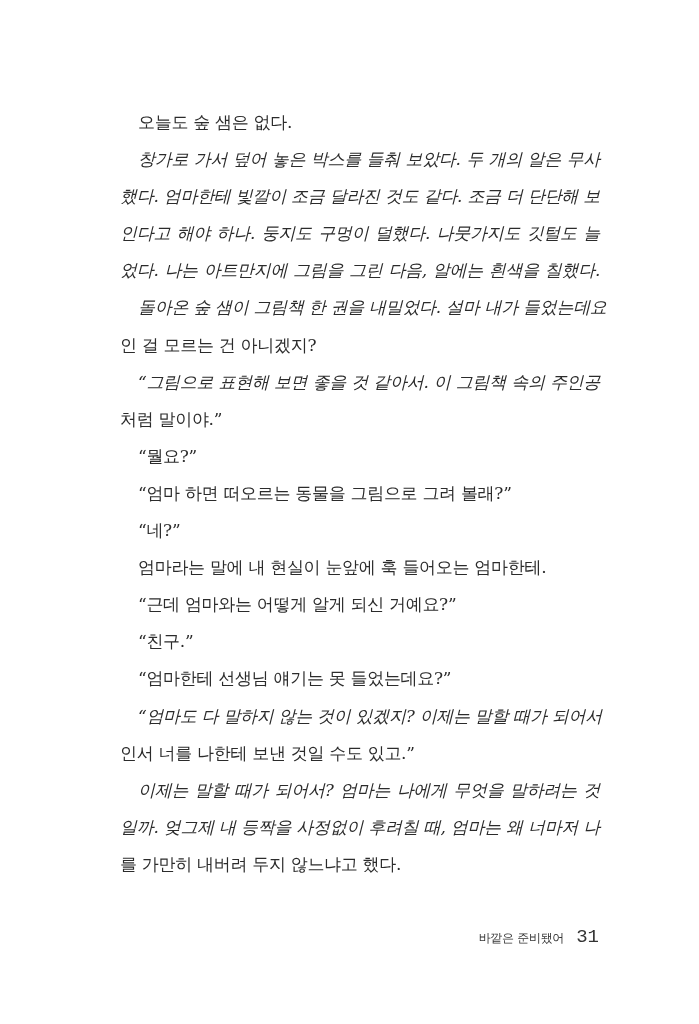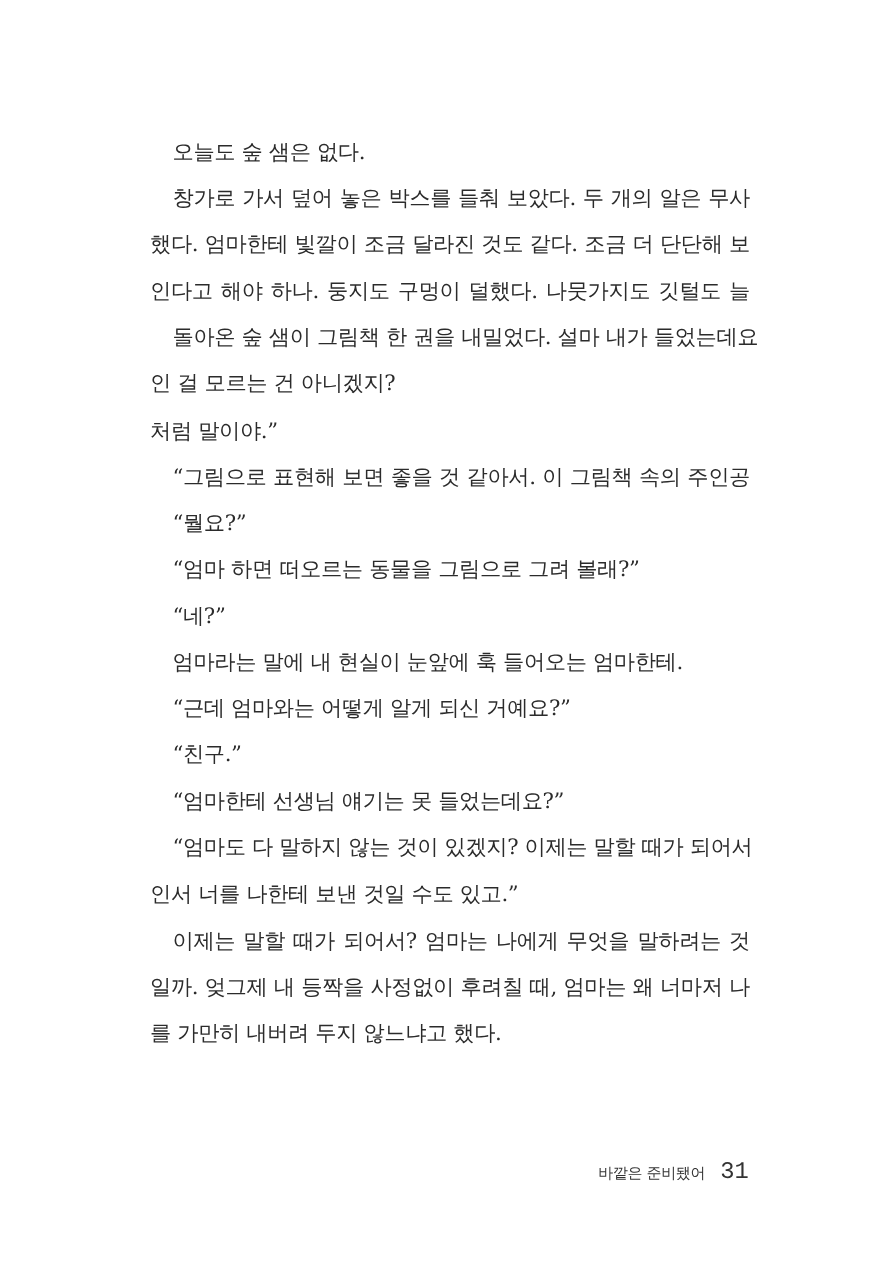--- a/index.html
+++ b/index.html
@@ -35,20 +35,21 @@
       white-space: nowrap;
       letter-spacing: -0.3px;
       color: #2b2b2b;
     }
     .line.indent {
       padding-left: 18px;
     }
     .line.justify {
       text-align: justify;
       text-align-last: justify;
+      font-style: italic;
     }
     .footer {
       position: absolute;
       right: 100px;
       top: 926px;
       font-size: 13px;
       color: #333;
       white-space: nowrap;
     }
     .footer .title {
@@ -64,24 +65,25 @@
   </style>
 </head>
 <body>
 
 <div class="page">
   <div class="text-block" id="text-block">
       <div class="line indent">오늘도 숲 샘은 없다.</div>
       <div class="line indent justify">창가로 가서 덮어 놓은 박스를 들춰 보았다. 두 개의 알은 무사</div>
       <div class="line justify">했다. 엄마한테 빛깔이 조금 달라진 것도 같다. 조금 더 단단해 보</div>
       <div class="line justify">인다고 해야 하나. 둥지도 구멍이 덜했다. 나뭇가지도 깃털도 늘</div>
+      <div class="line justify">었다. 나는 아트만지에 그림을 그린 다음, 알에는 흰색을 칠했다.</div>
       <div class="line indent justify">돌아온 숲 샘이 그림책 한 권을 내밀었다. 설마 내가 들었는데요</div>
       <div class="line">인 걸 모르는 건 아니겠지?</div>
+      <div class="line indent justify">“그림으로 표현해 보면 좋을 것 같아서. 이 그림책 속의 주인공</div>
       <div class="line">처럼 말이야.”</div>
-      <div class="line indent justify">“그림으로 표현해 보면 좋을 것 같아서. 이 그림책 속의 주인공</div>
       <div class="line indent">“뭘요?”</div>
       <div class="line indent">“엄마 하면 떠오르는 동물을 그림으로 그려 볼래?”</div>
       <div class="line indent">“네?”</div>
       <div class="line indent">엄마라는 말에 내 현실이 눈앞에 훅 들어오는 엄마한테.</div>
       <div class="line indent">“근데 엄마와는 어떻게 알게 되신 거예요?”</div>
       <div class="line indent">“친구.”</div>
       <div class="line indent">“엄마한테 선생님 얘기는 못 들었는데요?”</div>
       <div class="line indent justify">“엄마도 다 말하지 않는 것이 있겠지? 이제는 말할 때가 되어서</div>
       <div class="line">인서 너를 나한테 보낸 것일 수도 있고.”</div>
       <div class="line indent justify">이제는 말할 때가 되어서? 엄마는 나에게 무엇을 말하려는 것</div>

